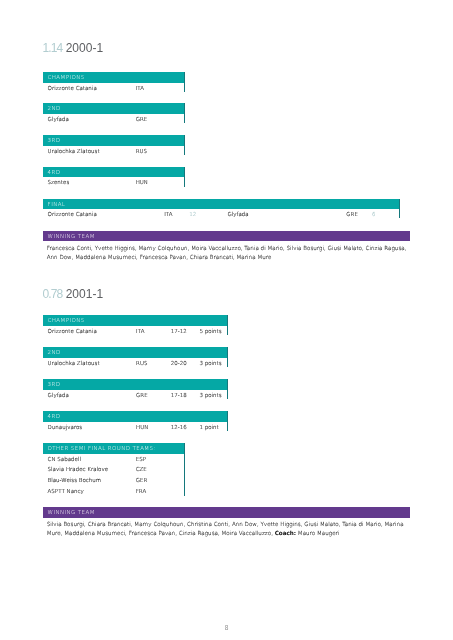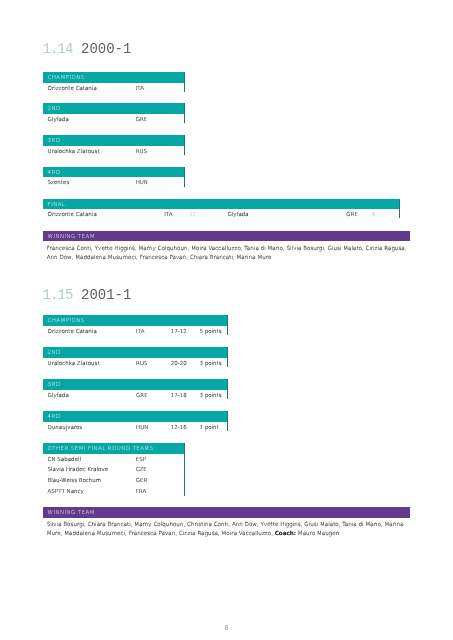--- a/index.html
+++ b/index.html
@@ -1,20 +1,20 @@
 <!DOCTYPE html>
 <html><head>
 <meta charset="utf-8">
 <style>
   html,body{margin:0;padding:0;}
   body{width:453px;height:640px;background:#ffffff;font-family:"Liberation Sans",sans-serif;position:relative;overflow:hidden;
        -webkit-font-smoothing:antialiased;}
   .page{position:absolute;left:0;top:0;width:453px;height:640px;opacity:0.999;}
 
-  .sec-title{position:absolute;left:42.6px;font-family:Liberation Mono, monospace;font-weight:200;font-size:14px;
+  .sec-title{position:absolute;left:42.6px;font-family:Liberation Sans, sans-serif;font-weight:200;font-size:12px;
              color:#5d5f62;letter-spacing:0px;white-space:nowrap;}
   .sec-title .num{color:#b2cdd0;letter-spacing:-0.95px;margin-right:0.2px;}
 
   .tbl{position:absolute;left:43px;}
   .tbl::after{content:"";position:absolute;right:0;top:0;bottom:0;width:1px;background:#14787c;}
   .tbl.nobar::after{display:none;}
   .hdr{background:#05a8a5;color:#ffffff;font-family:"DejaVu Sans",sans-serif;font-weight:200;font-size:5.5px;letter-spacing:0.4px;height:10.5px;line-height:11.4px;
        padding-left:4.6px;box-sizing:border-box;white-space:nowrap;}
   .hdr.purple{background:#633a8d;}
   .row{position:relative;height:9.2px;box-sizing:border-box;}
@@ -79,21 +79,21 @@
 
   <div class="tbl nobar" style="top:230.7px;width:367px;">
     <div class="hdr purple">WINNING TEAM</div>
   </div>
   <div class="para" style="top:243.5px;">
     <div>Francesca Conti, Yvette Higgins, Marny Colquhoun, Moira Vaccalluzzo, Tania di Mario, Silvia Bosurgi, Giusi Malato, Cinzia Ragusa,</div>
     <div>Ann Dow, Maddalena Musumeci, Francesca Pavan, Chiara Brancati, Marina Mure</div>
   </div>
 
   <div class="sec-title" style="top:287.1px;">
-    <span class="num">1.15</span> <span>2001-1</span>
+    <span class="num">0.78</span> <span>2001-1</span>
   </div>
 
   <div class="tbl" style="top:315.2px;width:184.9px;">
     <div class="hdr">CHAMPIONS</div>
     <div class="row">
       <span class="cel" style="left:4.6px;">Orizzonte Catania</span>
       <span class="cel" style="left:93.1px;">ITA</span>
       <span class="cel" style="left:127.8px;">17-12</span>
       <span class="cel" style="left:156.4px;">5 points</span>
     </div>

